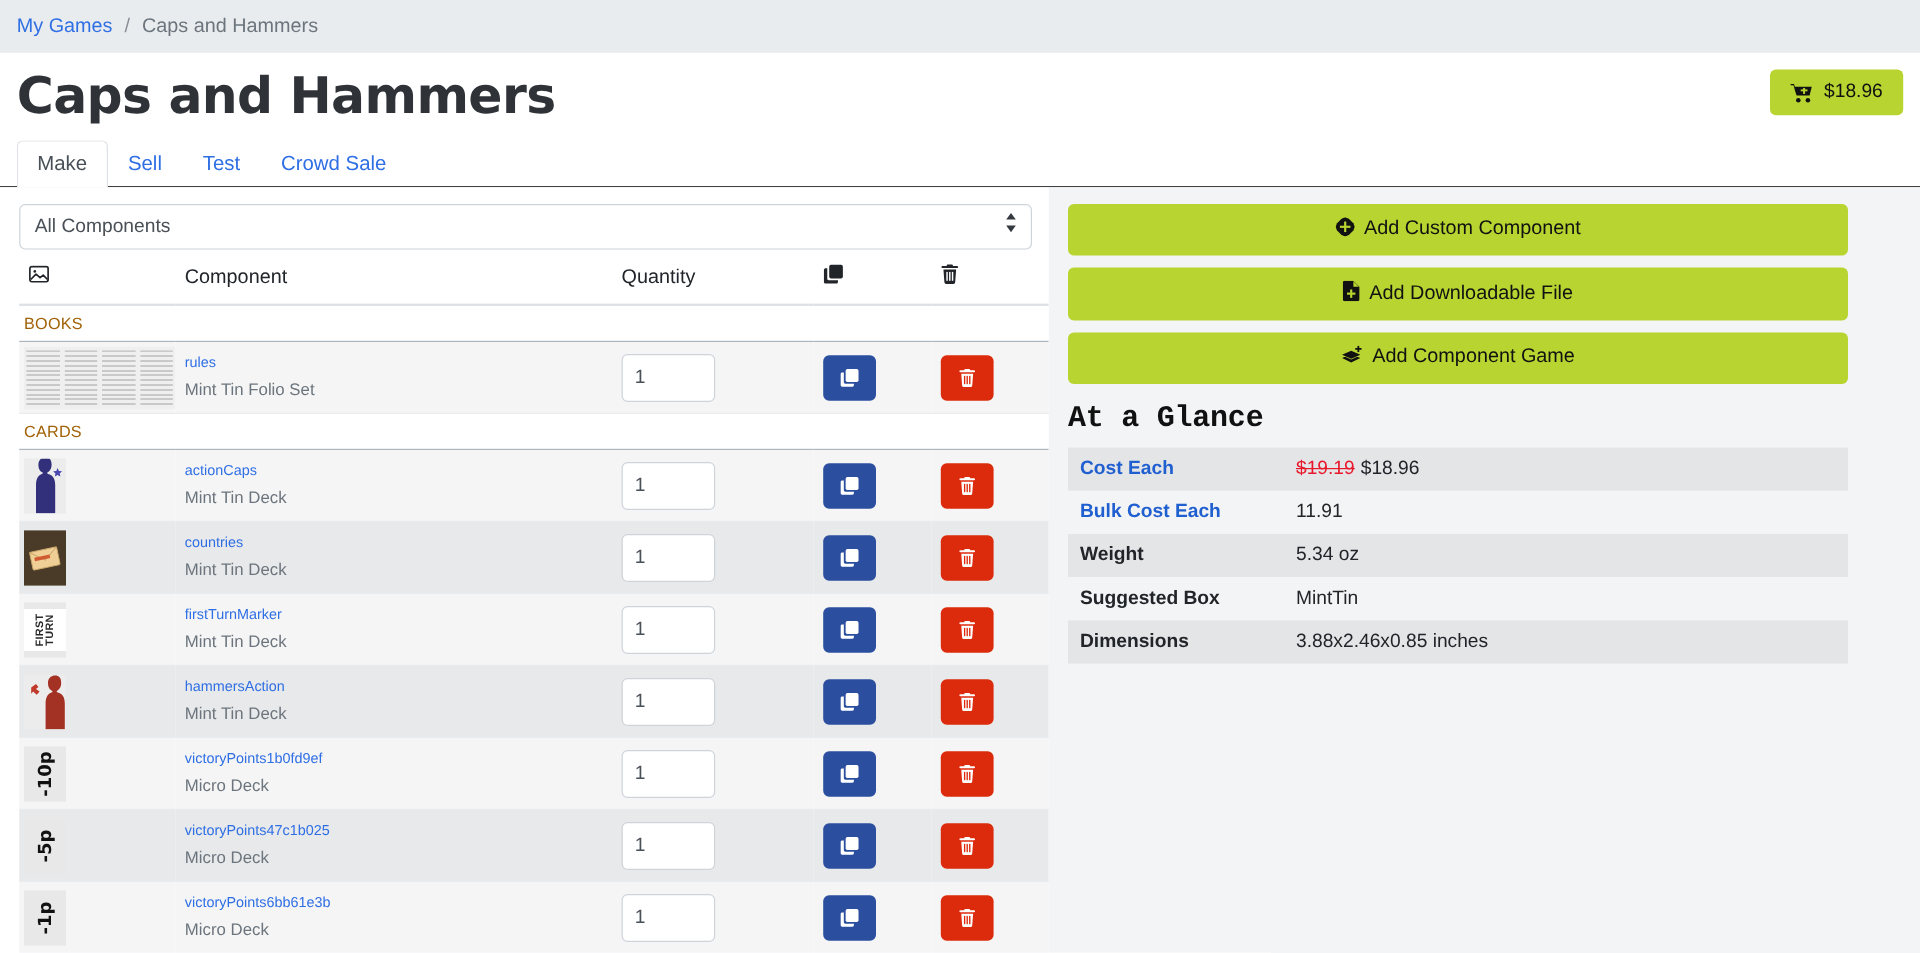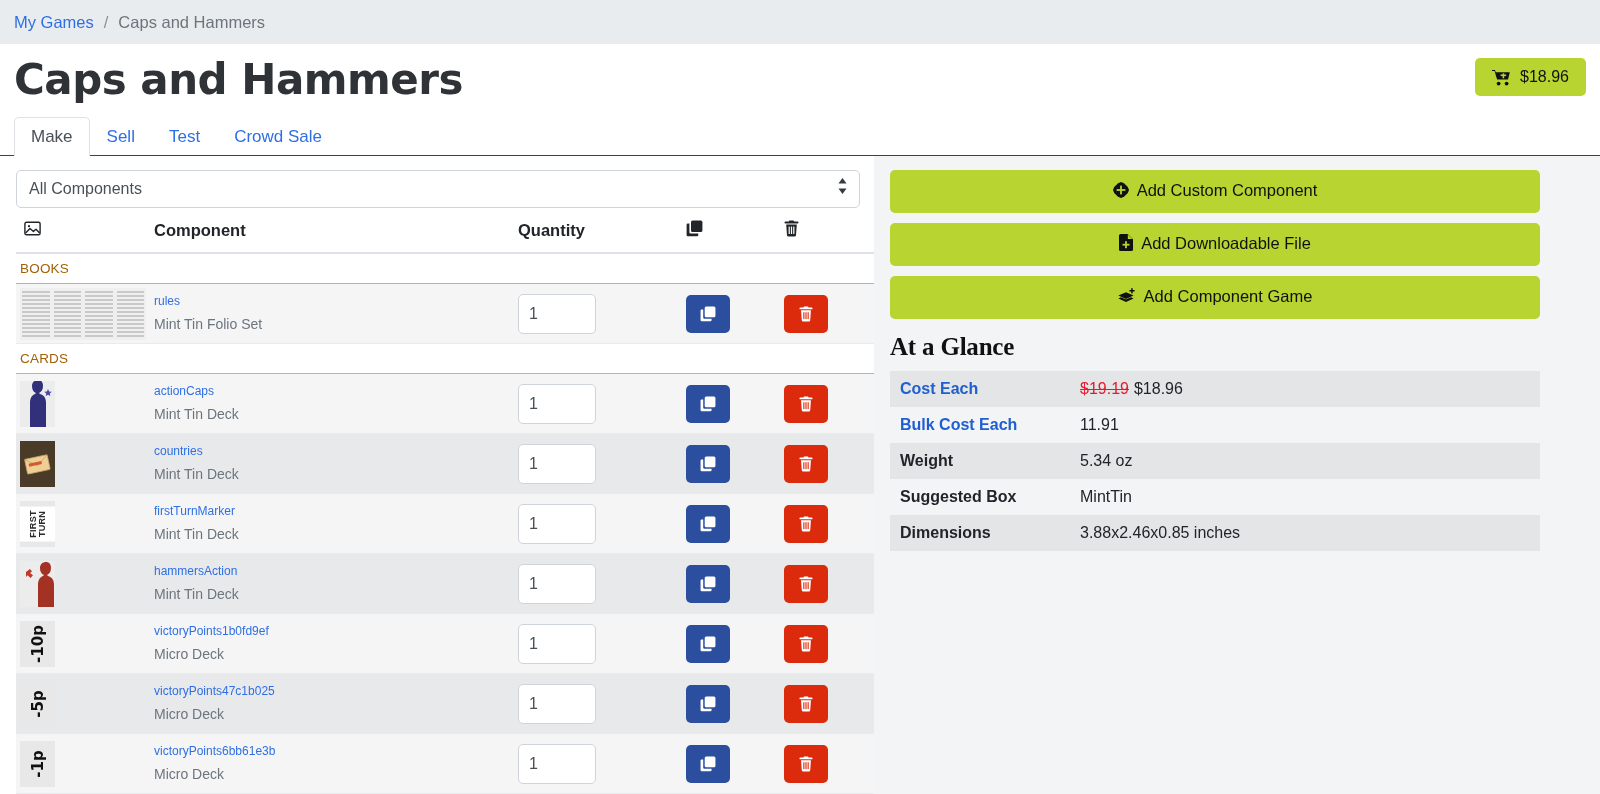--- a/index.html
+++ b/index.html
@@ -145,21 +145,21 @@
     color: #343a40;
     font-size: 10px;
     line-height: 7px;
     text-align: center;
   }
 
   
   table.comp { width: 100%; border-collapse: collapse; table-layout: fixed; }
   table.comp th {
     font-size: 16.5px;
-    font-weight: 700;
+    font-weight: 400;
     color: #212529;
     text-align: left;
     padding: 10px 8px 11px 8px;
     border-bottom: 2px solid #dee2e6;
     vertical-align: middle;
   }
   .col-thumb  { width: 130px; }
   .col-name   { width: 364px; }
   .col-qty    { width: 168px; }
   .col-copy   { width: 98px; }
@@ -285,21 +285,21 @@
     padding: 11px 0;
     font-size: 16.5px;
     margin-bottom: 10px;
     cursor: pointer;
     font-family: "Liberation Sans", sans-serif;
     text-align: center;
   }
   .add-btn .bi { margin-right: 8px; display: inline-block; vertical-align: -2px; }
 
   .glance-title {
-    font-family: Liberation Serif, serif;
+    font-family: Liberation Mono, monospace;
     font-weight: 700;
     font-size: 25px;
     color: #111;
     margin: 14px 0 10px 0;
     letter-spacing: -0.2px;
   }
   table.glance { width: 100%; border-collapse: collapse; table-layout: fixed; }
   table.glance td {
     padding: 9px 10px;
     font-size: 16px;

